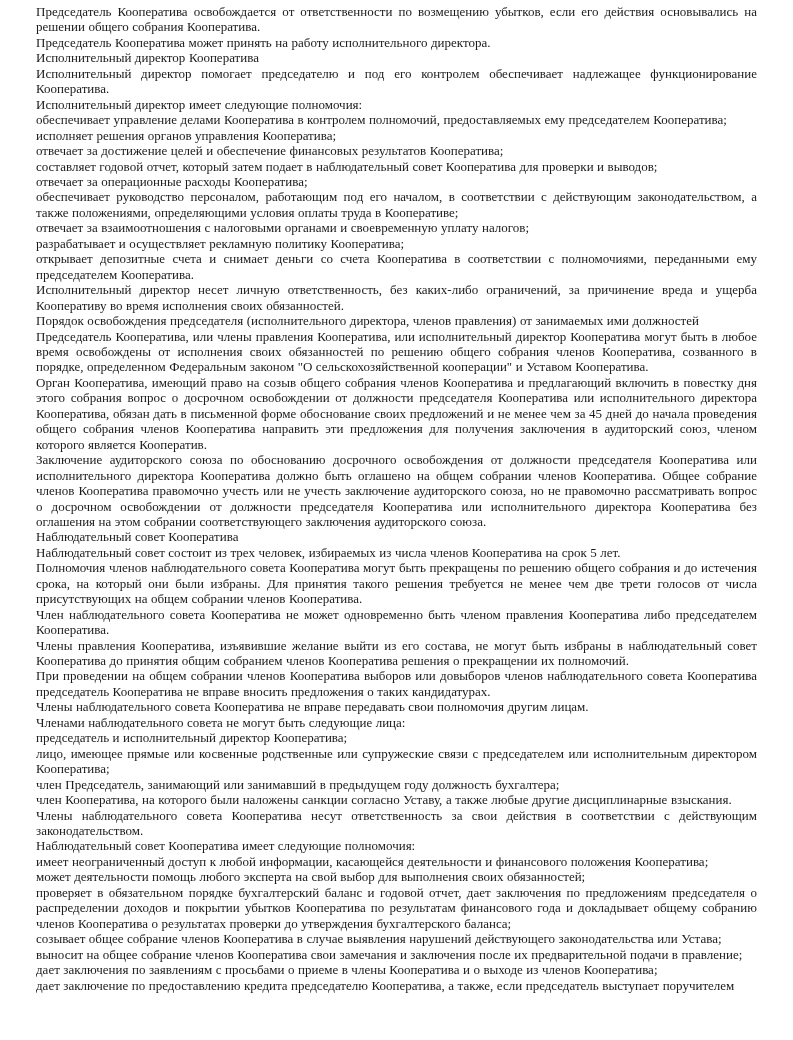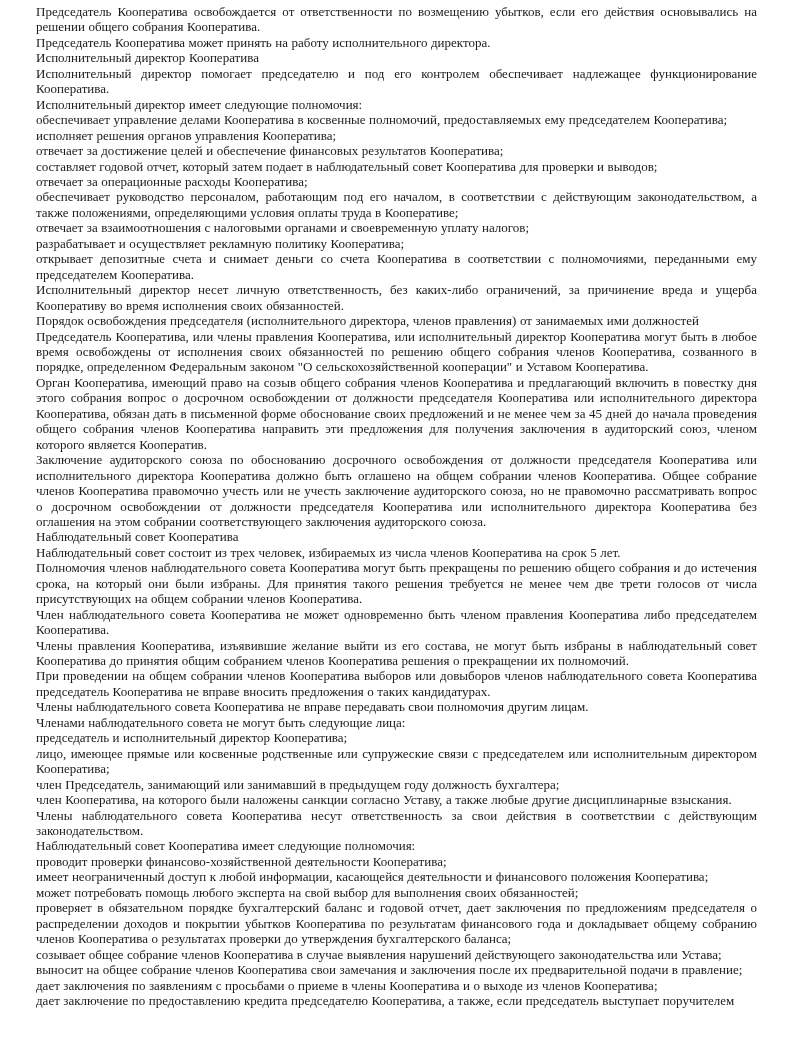--- a/index.html
+++ b/index.html
@@ -50,21 +50,21 @@
 </head>
 <body>
 
 <div class="page">
   <div class="doc-body" id="doc-body">
       <p class="para">Председатель Кооператива освобождается от ответственности по возмещению убытков, если его действия основывались на решении общего собрания Кооператива.</p>
       <p class="para">Председатель Кооператива может принять на работу исполнительного директора.</p>
       <p class="para">Исполнительный директор Кооператива</p>
       <p class="para">Исполнительный директор помогает председателю и под его контролем обеспечивает надлежащее функционирование Кооператива.</p>
       <p class="para">Исполнительный директор имеет следующие полномочия:</p>
-      <p class="para">обеспечивает управление делами Кооператива в косвенные полномочий, предоставляемых ему председателем Кооператива;</p>
+      <p class="para">обеспечивает управление делами Кооператива в контролем полномочий, предоставляемых ему председателем Кооператива;</p>
       <p class="para">исполняет решения органов управления Кооператива;</p>
       <p class="para">отвечает за достижение целей и обеспечение финансовых результатов Кооператива;</p>
       <p class="para">составляет годовой отчет, который затем подает в наблюдательный совет Кооператива для проверки и выводов;</p>
       <p class="para">отвечает за операционные расходы Кооператива;</p>
       <p class="para">обеспечивает руководство персоналом, работающим под его началом, в соответствии с действующим законодательством, а также положениями, определяющими условия оплаты труда в Кооперативе;</p>
       <p class="para">отвечает за взаимоотношения с налоговыми органами и своевременную уплату налогов;</p>
       <p class="para">разрабатывает и осуществляет рекламную политику Кооператива;</p>
       <p class="para">открывает депозитные счета и снимает деньги со счета Кооператива в соответствии с полномочиями, переданными ему председателем Кооператива.</p>
       <p class="para">Исполнительный директор несет личную ответственность, без каких-либо ограничений, за причинение вреда и ущерба Кооперативу во время исполнения своих обязанностей.</p>
       <p class="para">Порядок освобождения председателя (исполнительного директора, членов правления) от занимаемых ими должностей</p>
@@ -78,22 +78,21 @@
       <p class="para">Члены правления Кооператива, изъявившие желание выйти из его состава, не могут быть избраны в наблюдательный совет Кооператива до принятия общим собранием членов Кооператива решения о прекращении их полномочий.</p>
       <p class="para">При проведении на общем собрании членов Кооператива выборов или довыборов членов наблюдательного совета Кооператива председатель Кооператива не вправе вносить предложения о таких кандидатурах.</p>
       <p class="para">Члены наблюдательного совета Кооператива не вправе передавать свои полномочия другим лицам.</p>
       <p class="para">Членами наблюдательного совета не могут быть следующие лица:</p>
       <p class="para">председатель и исполнительный директор Кооператива;</p>
       <p class="para">лицо, имеющее прямые или косвенные родственные или супружеские связи с председателем или исполнительным директором Кооператива;</p>
       <p class="para">член Председатель, занимающий или занимавший в предыдущем году должность бухгалтера;</p>
       <p class="para">член Кооператива, на которого были наложены санкции согласно Уставу, а также любые другие дисциплинарные взыскания.</p>
       <p class="para">Члены наблюдательного совета Кооператива несут ответственность за свои действия в соответствии с действующим законодательством.</p>
       <p class="para">Наблюдательный совет Кооператива имеет следующие полномочия:</p>
-      <p class="para">проводит проверки финансово-хозяйственной деятельности Кооператива;</p>
       <p class="para">имеет неограниченный доступ к любой информации, касающейся деятельности и финансового положения Кооператива;</p>
-      <p class="para">может потребовать помощь любого эксперта на свой выбор для выполнения своих обязанностей;</p>
+      <p class="para">может деятельности помощь любого эксперта на свой выбор для выполнения своих обязанностей;</p>
       <p class="para">проверяет в обязательном порядке бухгалтерский баланс и годовой отчет, дает заключения по предложениям председателя о распределении доходов и покрытии убытков Кооператива по результатам финансового года и докладывает общему собранию членов Кооператива о результатах проверки до утверждения бухгалтерского баланса;</p>
       <p class="para">созывает общее собрание членов Кооператива в случае выявления нарушений действующего законодательства или Устава;</p>
       <p class="para">выносит на общее собрание членов Кооператива свои замечания и заключения после их предварительной подачи в правление;</p>
       <p class="para">дает заключения по заявлениям с просьбами о приеме в члены Кооператива и о выходе из членов Кооператива;</p>
       <p class="para">дает заключение по предоставлению кредита председателю Кооператива, а также, если председатель выступает поручителем</p>
     </div>
 </div>
 
 </body></html>

